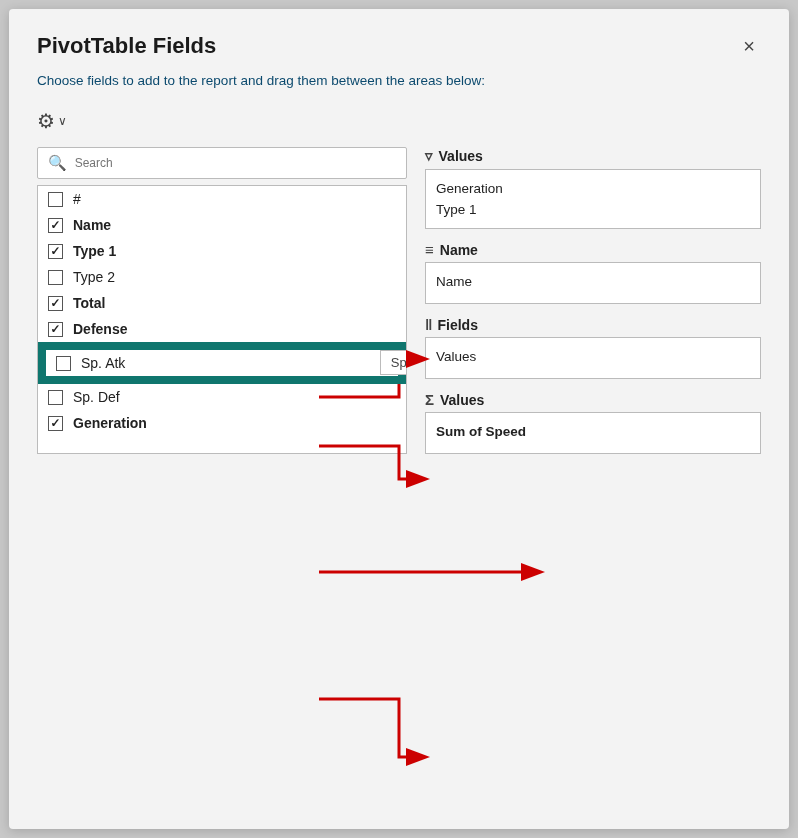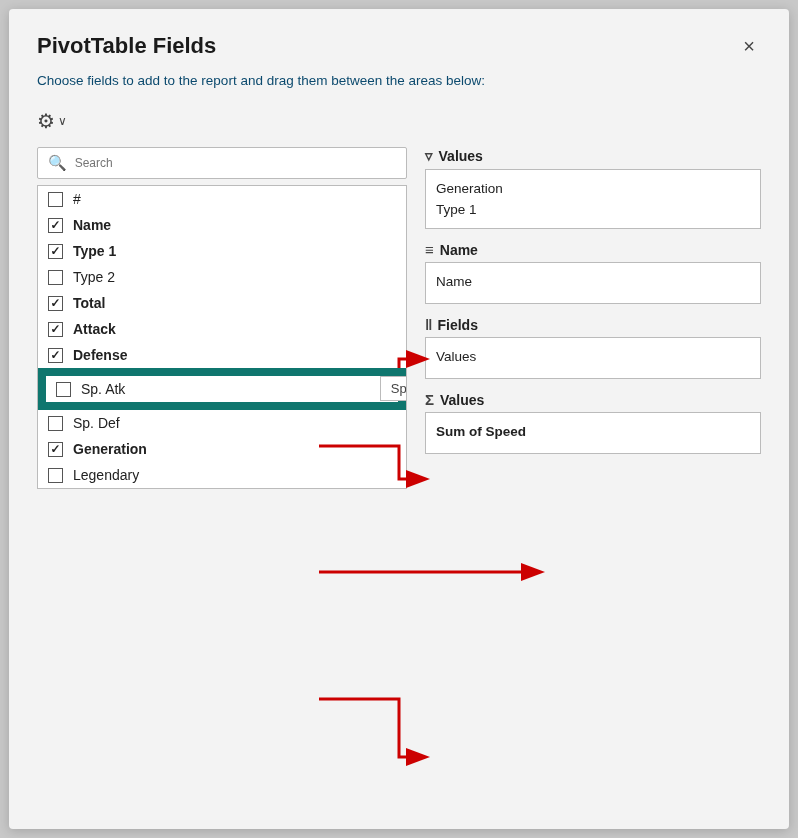--- a/index.html
+++ b/index.html
@@ -249,44 +249,36 @@
           <div class="field-item">
             <div class="checkbox"></div>
             <span class="field-label">Type 2</span>
           </div>
           <div class="field-item bold-text">
             <div class="checkbox checked"></div>
             <span class="field-label">Total</span>
           </div>
           <div class="field-item bold-text">
             <div class="checkbox checked"></div>
-            <span class="field-label">Attack</span>
-          </div>
-          <div class="field-item bold-text">
-            <div class="checkbox checked"></div>
             <span class="field-label">Defense</span>
           </div>
           <div class="field-item highlighted">
             <div class="checkbox"></div>
             <span class="field-label">Sp. Atk</span>
             <span class="dropdown-arrow">∨</span>
             <span class="sp-atk-tooltip">Sp. Atk</span>
           </div>
           <div class="field-item">
             <div class="checkbox"></div>
             <span class="field-label">Sp. Def</span>
           </div>
           <div class="field-item bold-text">
             <div class="checkbox checked"></div>
             <span class="field-label">Generation</span>
           </div>
-          <div class="field-item">
-            <div class="checkbox"></div>
-            <span class="field-label">Legendary</span>
-          </div>
         </div>
     </div>
 
     <div class="right-panel">
 
       <div class="area-section">
         <div class="area-label">
           <span class="area-icon">▿</span>
           <span>Values</span>
         </div>

